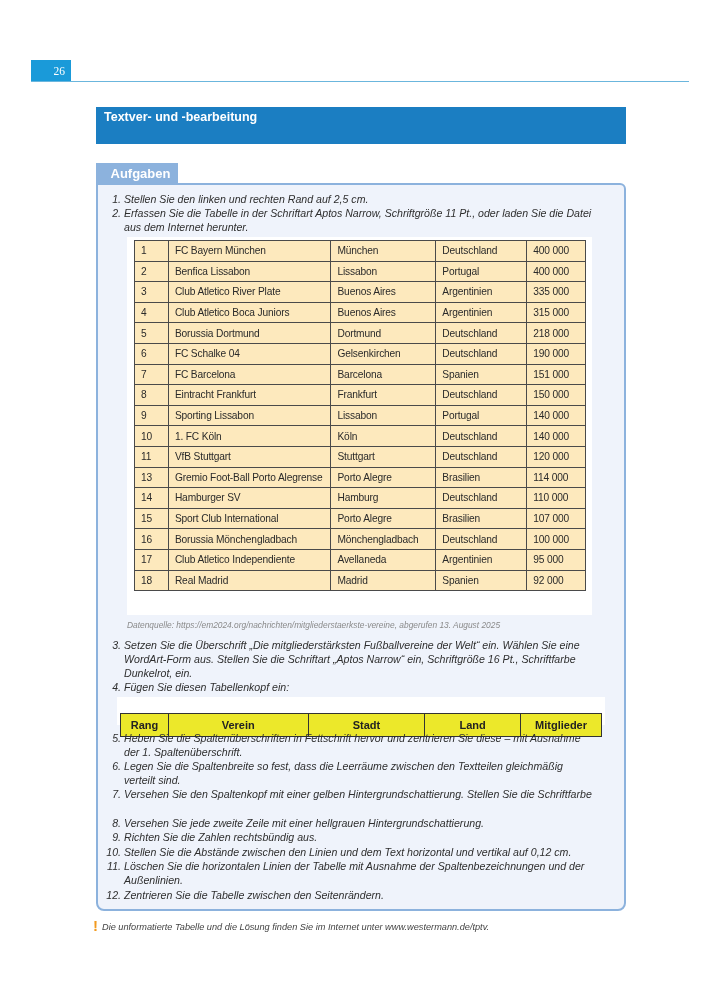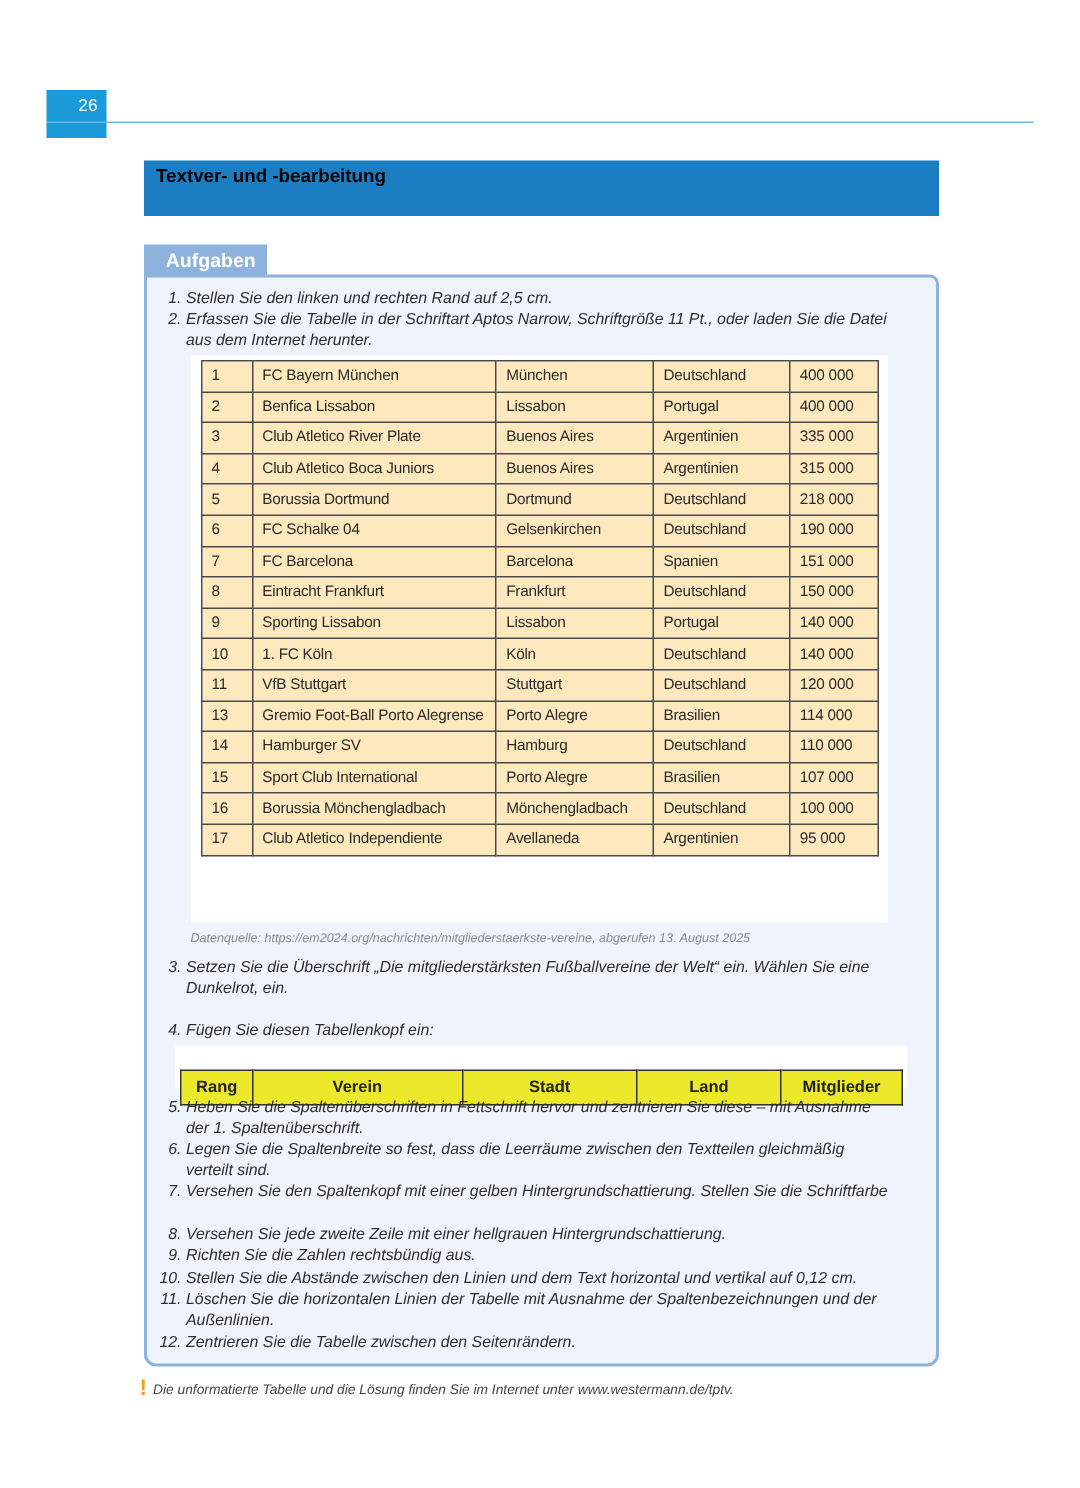--- a/index.html
+++ b/index.html
@@ -1,24 +1,24 @@
 <!DOCTYPE html>
 <html><head>
   <meta charset="utf-8">
   <style>
     * { box-sizing: border-box; margin: 0; padding: 0; }
     html, body { width: 720px; height: 992px; background: #ffffff; }
     body { position: relative; font-family: "DejaVu Sans", sans-serif; color: #2b2b2b; overflow: hidden; }
 
     .page-header { position: absolute; left: 0; top: 60px; width: 720px; height: 22px; }
-    .page-num { position: absolute; left: 31px; top: 0; width: 40px; height: 32px; background: #1a9ad9; color: #fff; font-size: 11.5px; text-align: right; padding-right: 6px; line-height: 22px; font-family: Liberation Sans, sans-serif; }
+    .page-num { position: absolute; left: 31px; top: 0; width: 40px; height: 22px; background: #1a9ad9; color: #fff; font-size: 11.5px; text-align: right; padding-right: 6px; line-height: 22px; font-family: Liberation Serif, serif; }
     .header-line { position: absolute; left: 31px; top: 21px; width: 658px; height: 1px; background: #6bb6dd; }
     .header-title { position: absolute; right: 32px; top: 3px; font-size: 11.5px; color: #1a86c4; font-family: "Liberation Sans", sans-serif; }
 
-    .section-banner { position: absolute; left: 96px; top: 107px; width: 530px; height: 37px; background: #1b7ec2; color: #000000; padding: 3px 8px; font-family: "Liberation Sans", sans-serif; font-weight: bold; font-size: 12.5px; line-height: 14.5px; }
+    .section-banner { position: absolute; left: 96px; top: 107px; width: 530px; height: 37px; background: #1b7ec2; color: #ffffff; padding: 3px 8px; font-family: "Liberation Sans", sans-serif; font-weight: bold; font-size: 12.5px; line-height: 14.5px; }
 
     .tasks-tab { position: absolute; left: 96px; top: 163px; width: 82px; height: 21px; background: #8cb2dd; color: #fff; font-family: "Liberation Sans", sans-serif; font-weight: bold; font-size: 13px; line-height: 21px; padding-left: 7px; text-align: center; }
     .tasks-box { position: absolute; left: 96px; top: 183px; width: 530px; height: 728px; background: #eff3fb; border: 2px solid #8cb2dd; border-top: 2px solid #8cb2dd; border-radius: 0 6px 8px 8px; }
 
     .task { position: absolute; left: 104px; width: 520px; font-style: italic; font-family: "Liberation Sans", sans-serif; font-size: 10.6px; line-height: 14px; color: #2e2e2e; }
     .task .num { display: inline-block; width: 17px; text-align: right; margin-right: 3px; }
     .task .cont { display: block; padding-left: 20px; }
 
     .club-table-wrap { position: absolute; left: 127px; top: 237px; width: 465px; height: 378px; background: #ffffff; }
     table.clubs { position: absolute; left: 7px; top: 3px; border-collapse: collapse; width: 452px; font-family: "Liberation Sans", sans-serif; font-size: 10.2px; color: #2a2a2a; }
@@ -175,28 +175,36 @@
           <td class="c3">Deutschland</td>
           <td class="c4">100 000</td>
         </tr>
         <tr>
           <td class="c0">17</td>
           <td class="c1">Club Atletico Independiente</td>
           <td class="c2">Avellaneda</td>
           <td class="c3">Argentinien</td>
           <td class="c4">95 000</td>
         </tr>
+        <tr>
+          <td class="c0">18</td>
+          <td class="c1">Real Madrid</td>
+          <td class="c2">Madrid</td>
+          <td class="c3">Spanien</td>
+          <td class="c4">92 000</td>
+        </tr>
       </tbody>
   </table>
 </div>
 
 <div class="source">Datenquelle: https://em2024.org/nachrichten/mitgliederstaerkste-vereine, abgerufen 13. August 2025</div>
 
 <div class="task" style="top:638px;">
   <span class="num">3.</span><span>Setzen Sie die Überschrift „Die mitgliederstärksten Fußballvereine der Welt“ ein. Wählen Sie eine</span>
+  <span class="cont">WordArt-Form aus. Stellen Sie die Schriftart „Aptos Narrow“ ein, Schriftgröße 16 Pt., Schriftfarbe</span>
   <span class="cont">Dunkelrot, ein.</span>
 </div>
 
 <div class="task" style="top:680px;">
   <span class="num">4.</span><span>Fügen Sie diesen Tabellenkopf ein:</span>
 </div>
 
 <div class="header-table-wrap">
   <table class="head">
     <tbody>

